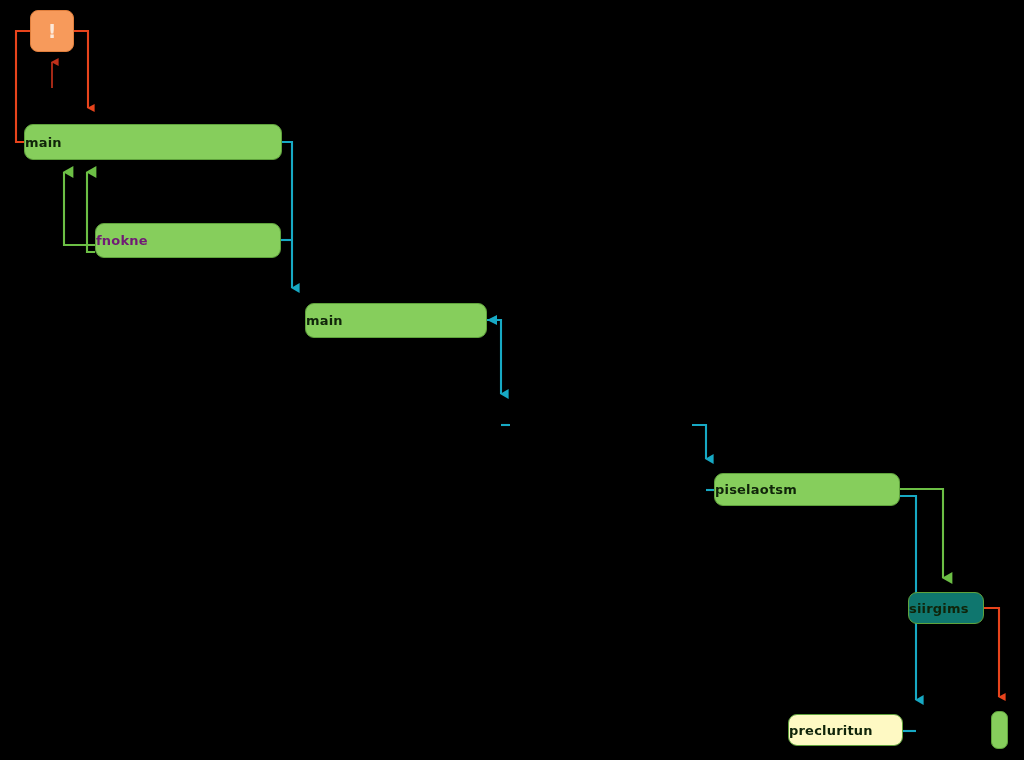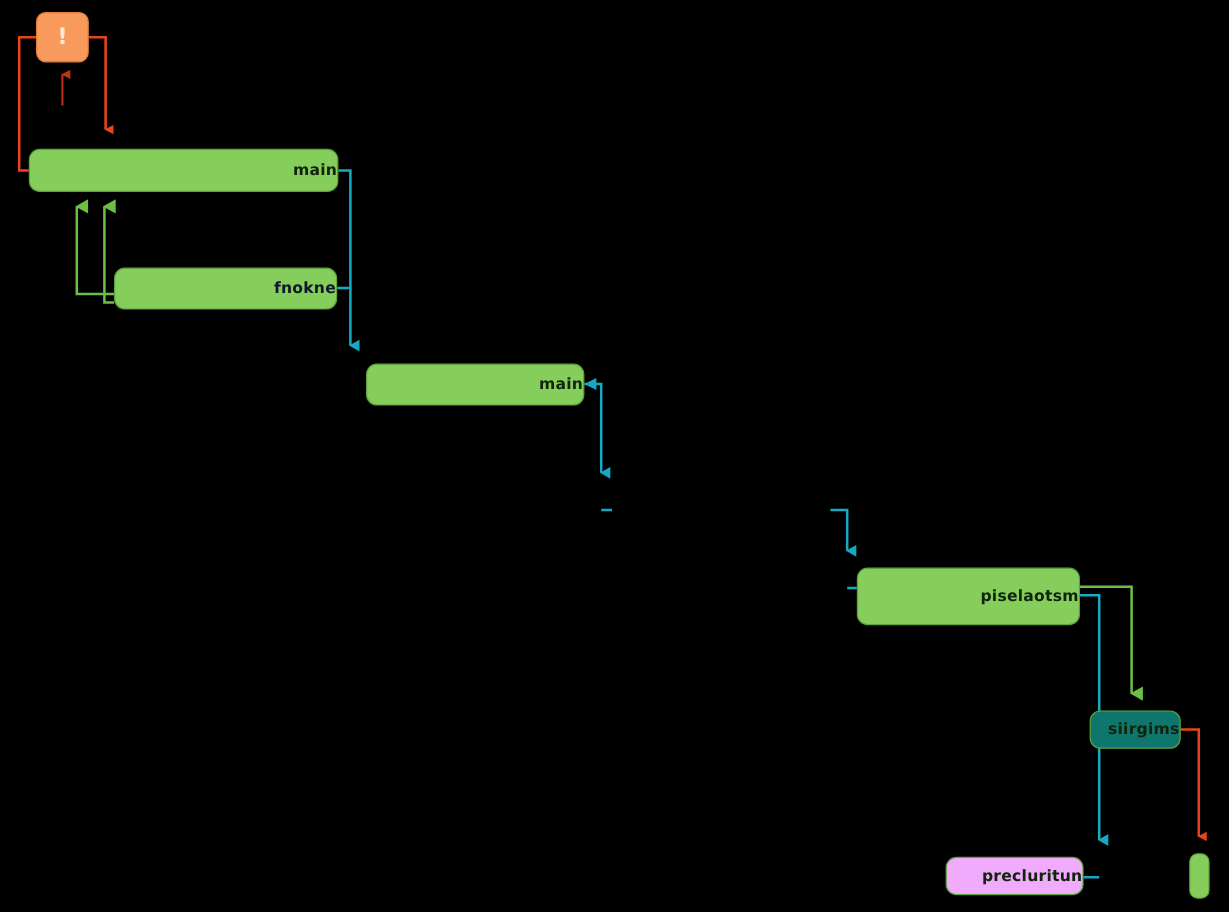--- a/index.html
+++ b/index.html
@@ -27,21 +27,21 @@
     pointer-events: none;
   }
   .node {
     position: absolute;
     box-sizing: border-box;
     background: #86ce5c;
     border: 1px solid #5fa23c;
     border-radius: 9px;
     display: flex;
     align-items: center;
-    justify-content: flex-end;
+    justify-content: flex-start;
     color: #10240a;
     font-size: 13px;
     font-weight: 700;
     letter-spacing: 0.2px;
     white-space: nowrap;
     overflow: hidden;
   }
   .node-label {
     pointer-events: none;
   }
@@ -118,38 +118,38 @@
   </svg>
 
   <div class="warn-icon" style="left: 30px; top: 10px; width: 44px; height: 42px; background: rgb(247, 154, 91); border-color: rgb(224, 126, 60);">
     <span>!</span>
   </div>
 
   <div class="node" style="left: 24px; top: 124px; width: 258px; height: 36px; background: rgb(134, 206, 92); border-color: rgb(95, 162, 60); color: rgb(16, 36, 10);">
     <span class="node-label">main</span>
   </div>
 
-  <div class="node" style="left: 95px; top: 223px; width: 186px; height: 35px; background: rgb(134, 206, 92); border-color: rgb(95, 162, 60); color: #0f172a;">
+  <div class="node" style="left: 95px; top: 223px; width: 186px; height: 35px; background: rgb(134, 206, 92); border-color: rgb(95, 162, 60); color: #701a75;">
     <span class="node-label">fnokne</span>
   </div>
 
   <div class="node" style="left: 305px; top: 303px; width: 182px; height: 35px; background: rgb(134, 206, 92); border-color: rgb(95, 162, 60); color: rgb(16, 36, 10);">
     <span class="node-label">main</span>
   </div>
 
 
-  <div class="node" style="left: 714px; top: 473px; width: 186px; height: 48px; background: rgb(134, 206, 92); border-color: rgb(95, 162, 60); color: rgb(16, 36, 10); padding-left: 38px;">
+  <div class="node" style="left: 714px; top: 473px; width: 186px; height: 33px; background: rgb(134, 206, 92); border-color: rgb(95, 162, 60); color: rgb(16, 36, 10);">
     <span class="node-label">piselaotsm</span>
   </div>
 
   <div class="node" style="left: 908px; top: 592px; width: 76px; height: 32px; background: #0f766e; border-color: rgb(95, 162, 60); color: rgb(16, 36, 10);">
     <span class="node-label">siirgims</span>
   </div>
 
-  <div class="node" style="left: 788px; top: 714px; width: 115px; height: 32px; background: #f0abfc; border-color: rgb(95, 162, 60); color: rgb(16, 36, 10);">
+  <div class="node" style="left: 788px; top: 714px; width: 115px; height: 32px; background: #fef9c3; border-color: rgb(95, 162, 60); color: rgb(16, 36, 10);">
     <span class="node-label">precluritun</span>
   </div>
 
   <div class="node" style="left: 991px; top: 711px; width: 17px; height: 38px; background: rgb(134, 206, 92); border-color: rgb(95, 162, 60); color: rgb(16, 36, 10); border-radius: 7px;">
     <span class="node-label"></span>
   </div>
 
 </div>
 
 </body></html>

